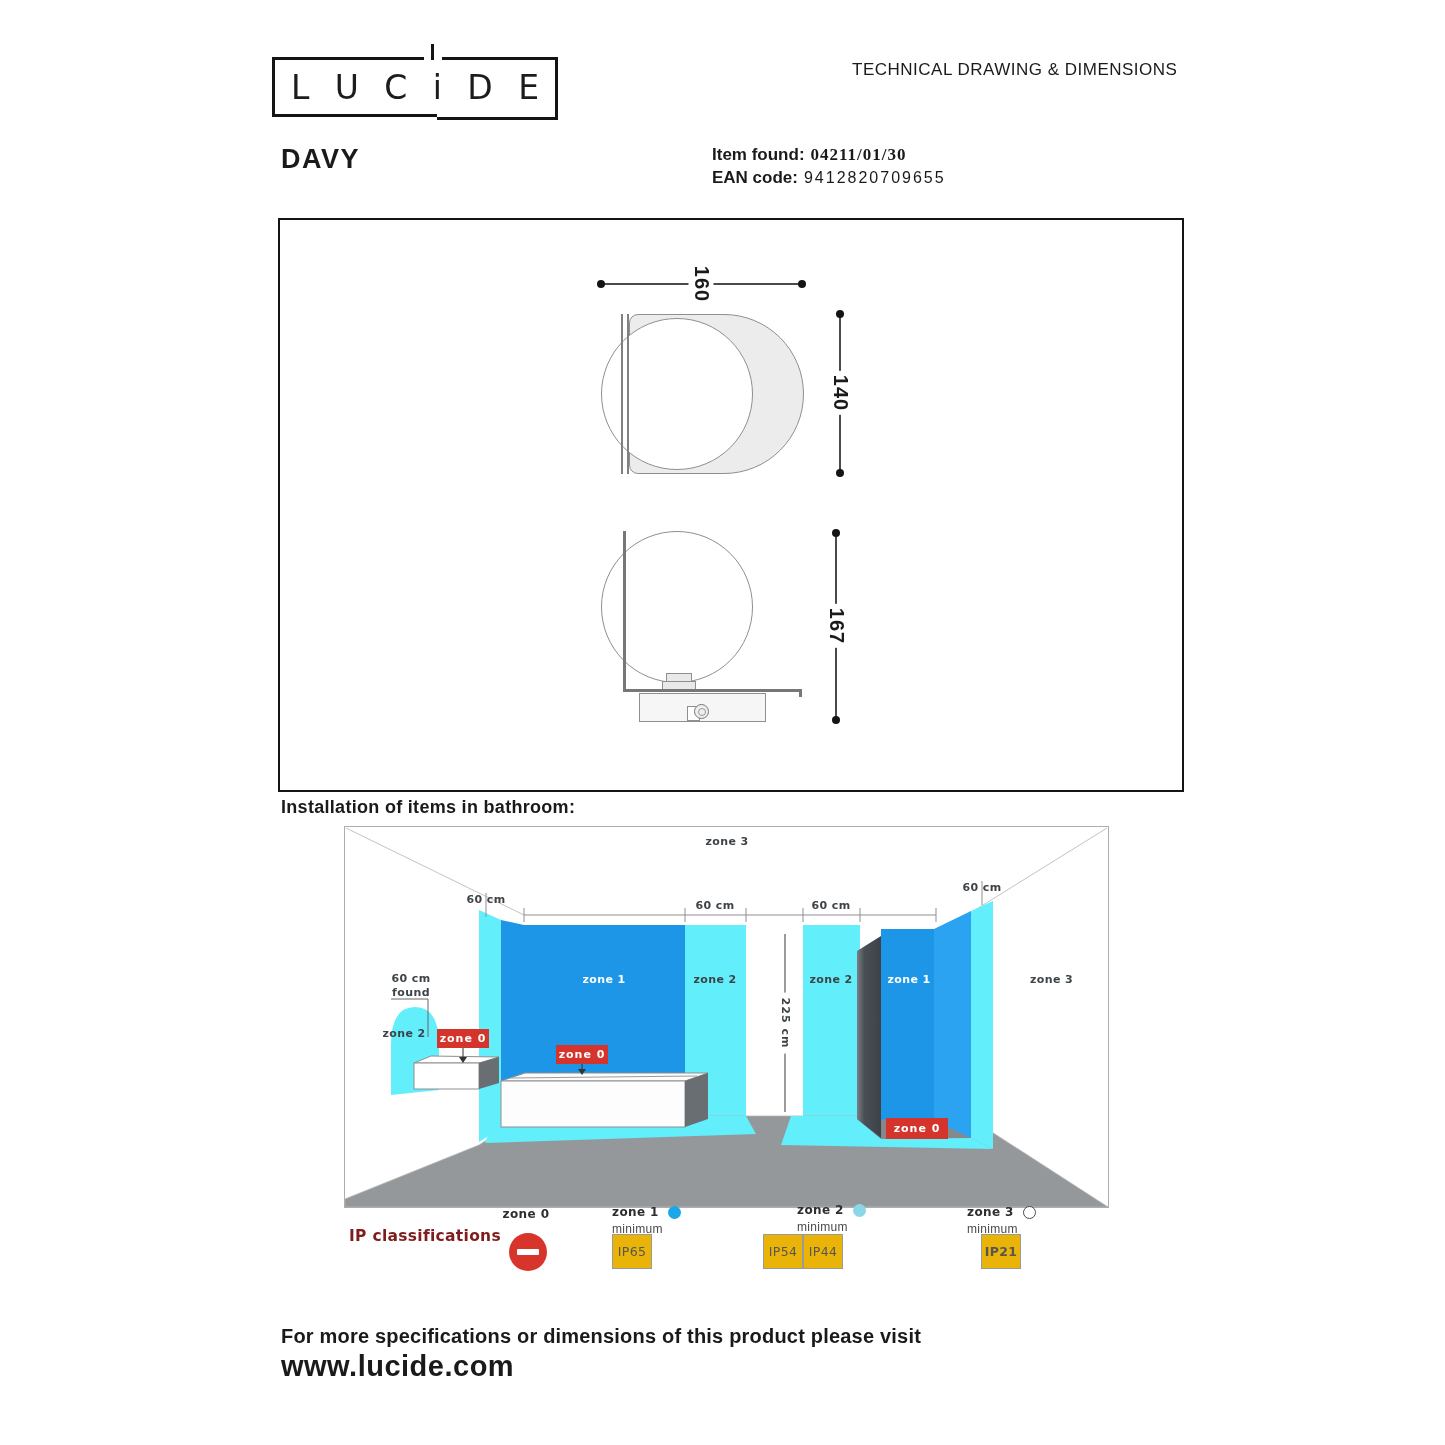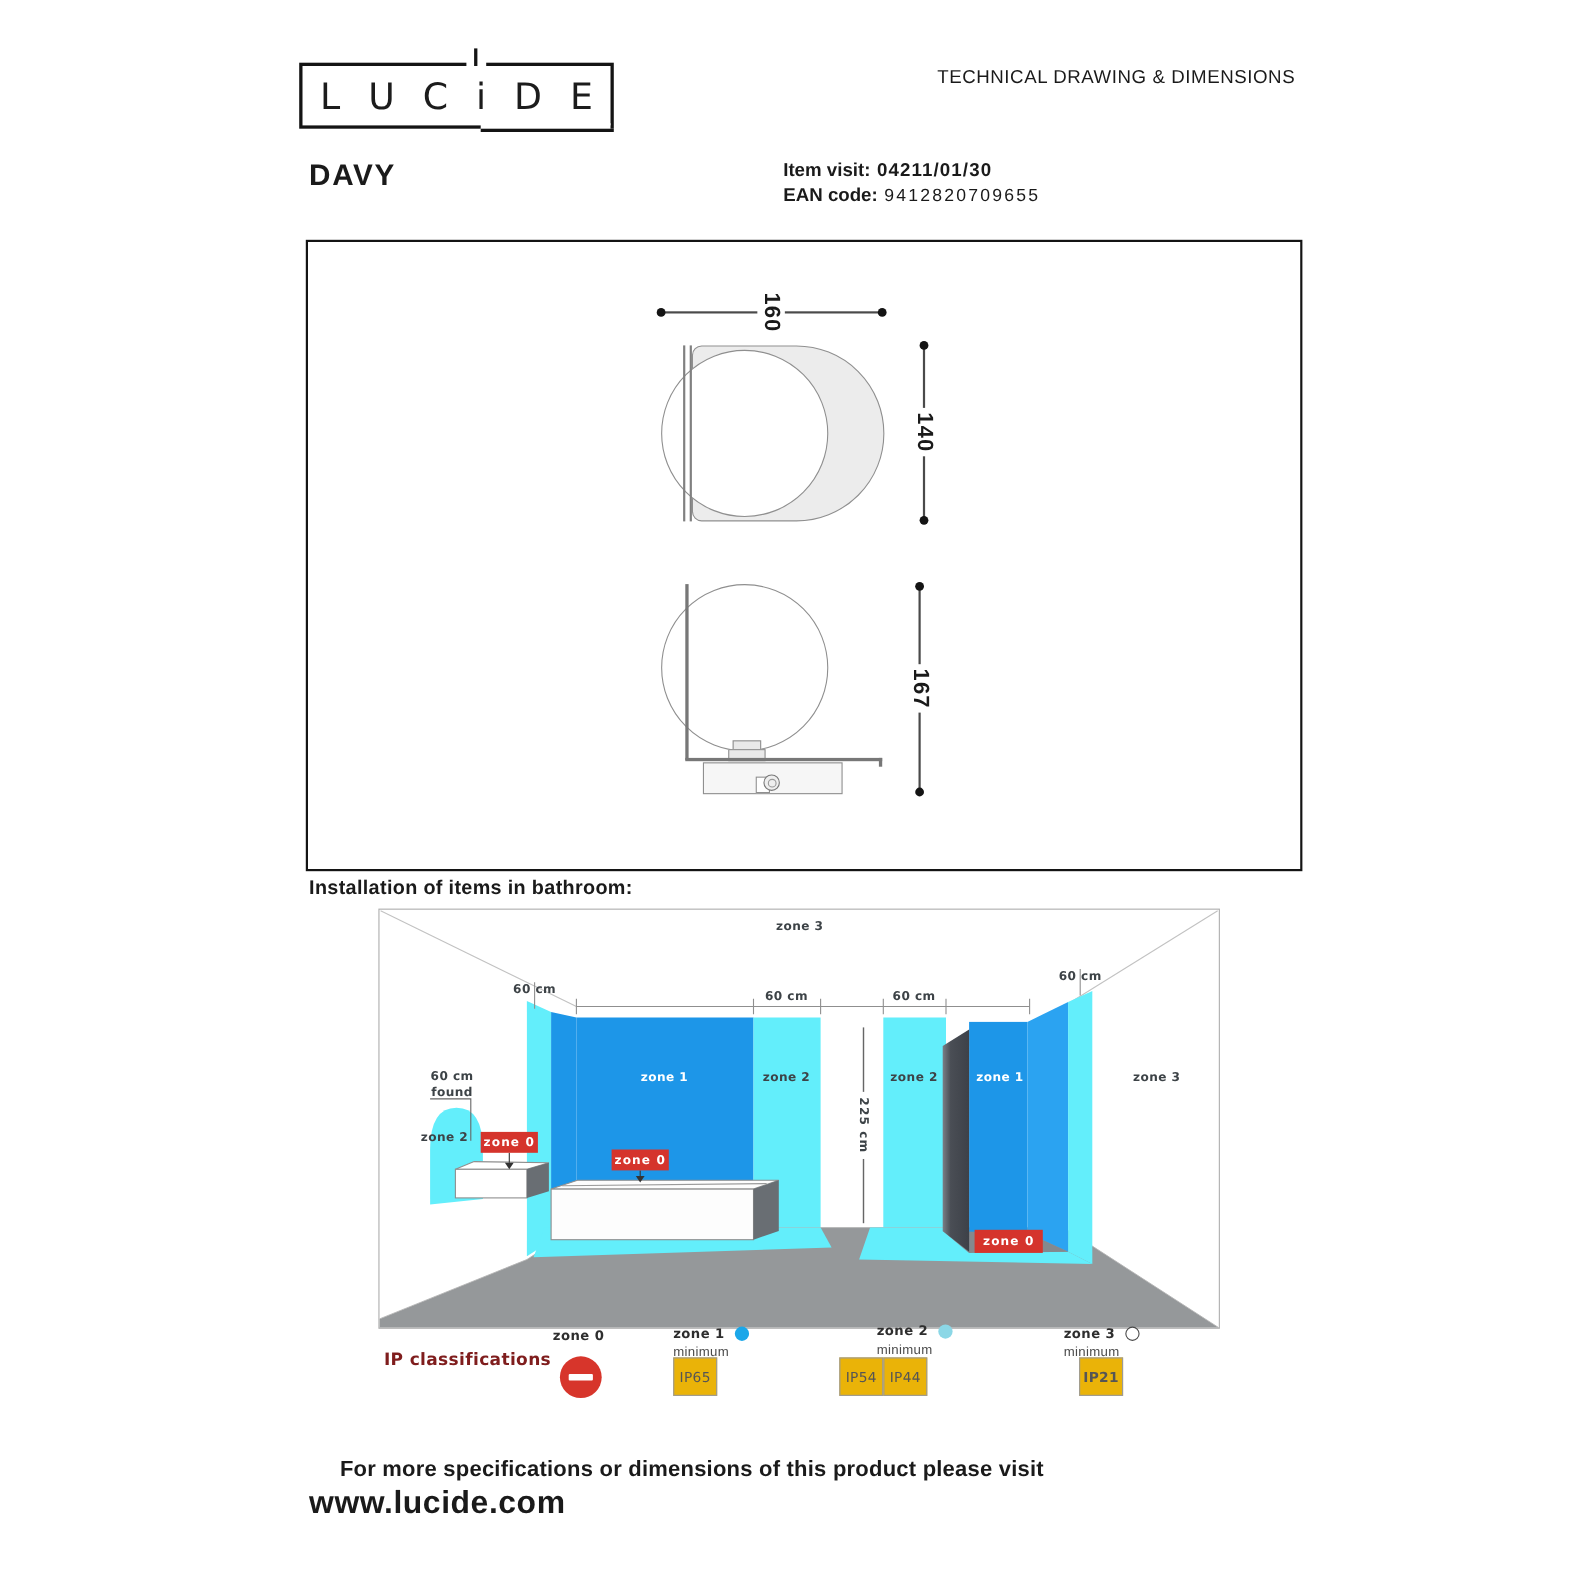--- a/index.html
+++ b/index.html
@@ -13,21 +13,21 @@
   .logo-box span{font-family:"DejaVu Sans",sans-serif;font-size:33px;font-weight:400;color:#1c1c1c;}
   .logo-gap{left:424px;top:55px;width:18px;height:6px;background:#fff;}
   .logo-tick{left:431px;top:44px;width:3px;height:16px;background:#141414;}
   .logo-step-cover{left:437px;top:112px;width:118px;height:6px;background:#fff;}
   .logo-step{left:437px;top:117px;width:121px;height:3px;background:#141414;}
   .doc-title{left:852px;top:60px;font-size:17px;letter-spacing:.5px;}
   .product-name{left:281px;top:144px;font-size:27px;font-weight:bold;letter-spacing:1.5px;}
   .meta-line{font-size:17px;font-weight:bold;}
   .meta-item{left:712px;top:145px;}
   .meta-ean{left:712px;top:168px;}
-  .meta-val{letter-spacing:1px;margin-left:6px;}
+  .meta-val{letter-spacing:1px;margin-left:6px;font-family:Liberation Serif, serif;}
   .ean-val{font-weight:normal;font-size:16px;letter-spacing:2px;margin-left:6px;}
 
   
   .draw-box{left:278px;top:218px;width:902px;height:570px;border:2px solid #141414;background:#fff;}
   .hline{position:absolute;background:#4a4a4a;height:1.5px;}
   .vline{position:absolute;background:#4a4a4a;width:1.5px;}
   .ddot{position:absolute;width:8px;height:8px;border-radius:50%;background:#141414;}
   .dimlab{position:absolute;transform:translate(-50%,-50%) rotate(90deg);
           font-size:20px;font-weight:bold;letter-spacing:1px;background:#fff;padding:1px 4px;white-space:nowrap;}
   .tv-plate{left:341px;top:94px;width:8px;height:160px;border-left:2px solid #808080;border-right:2px solid #808080;box-sizing:border-box;z-index:3;background:transparent;}
@@ -66,21 +66,21 @@
   .dot.cyan{background:#8BD7E6;}
   .dot.open{background:#fff;border:1.5px solid #4a4a4a;box-sizing:border-box;}
   .ip-box{width:38px;height:33px;border:1px solid #9a9a9a;background:#eab308;display:flex;align-items:center;justify-content:center;
           font-family:"DejaVu Sans",sans-serif;font-size:12.5px;color:#555;letter-spacing:.3px;}
   .no-entry{left:509px;top:1233px;width:38px;height:38px;border-radius:50%;background:#D7352B;
             display:flex;align-items:center;justify-content:center;}
   .no-entry .bar{width:22px;height:6.5px;background:#fff;border-radius:1px;}
 
   
   .explain{left:0;top:1281px;width:1445px;text-align:center;font-size:18.5px;color:#141414;}
-  .visit{left:281px;top:1325px;font-size:20px;font-weight:bold;letter-spacing:.2px;margin-left:28px;}
+  .visit{left:281px;top:1325px;font-size:20px;font-weight:bold;letter-spacing:.2px;}
   .site{left:281px;top:1350px;font-size:29px;font-weight:bold;letter-spacing:.5px;}
 </style>
 </head>
 <body>
 
 <div class="page">
 
   <div class="abs logo-box">
     <span>L</span>
     <span>U</span>
@@ -91,21 +91,21 @@
   </div>
   <div class="abs logo-gap"></div>
   <div class="abs logo-tick"></div>
   <div class="abs logo-step-cover"></div>
   <div class="abs logo-step"></div>
 
   <div class="abs doc-title">TECHNICAL DRAWING &amp; DIMENSIONS</div>
   <div class="abs product-name">DAVY</div>
 
   <div class="abs meta-line meta-item">
-    <span>Item visit:</span><span class="meta-val">04211/01/30</span>
+    <span>Item found:</span><span class="meta-val">04211/01/30</span>
   </div>
   <div class="abs meta-line meta-ean">
     <span>EAN code:</span><span class="ean-val">9412820709655</span>
   </div>
 
   <div class="abs draw-box">
 
     <div class="hline" style="left:321px;top:63px;width:201px;"></div>
     <div class="ddot" style="left:317px;top:60px;"></div>
     <div class="ddot" style="left:518px;top:60px;"></div>

